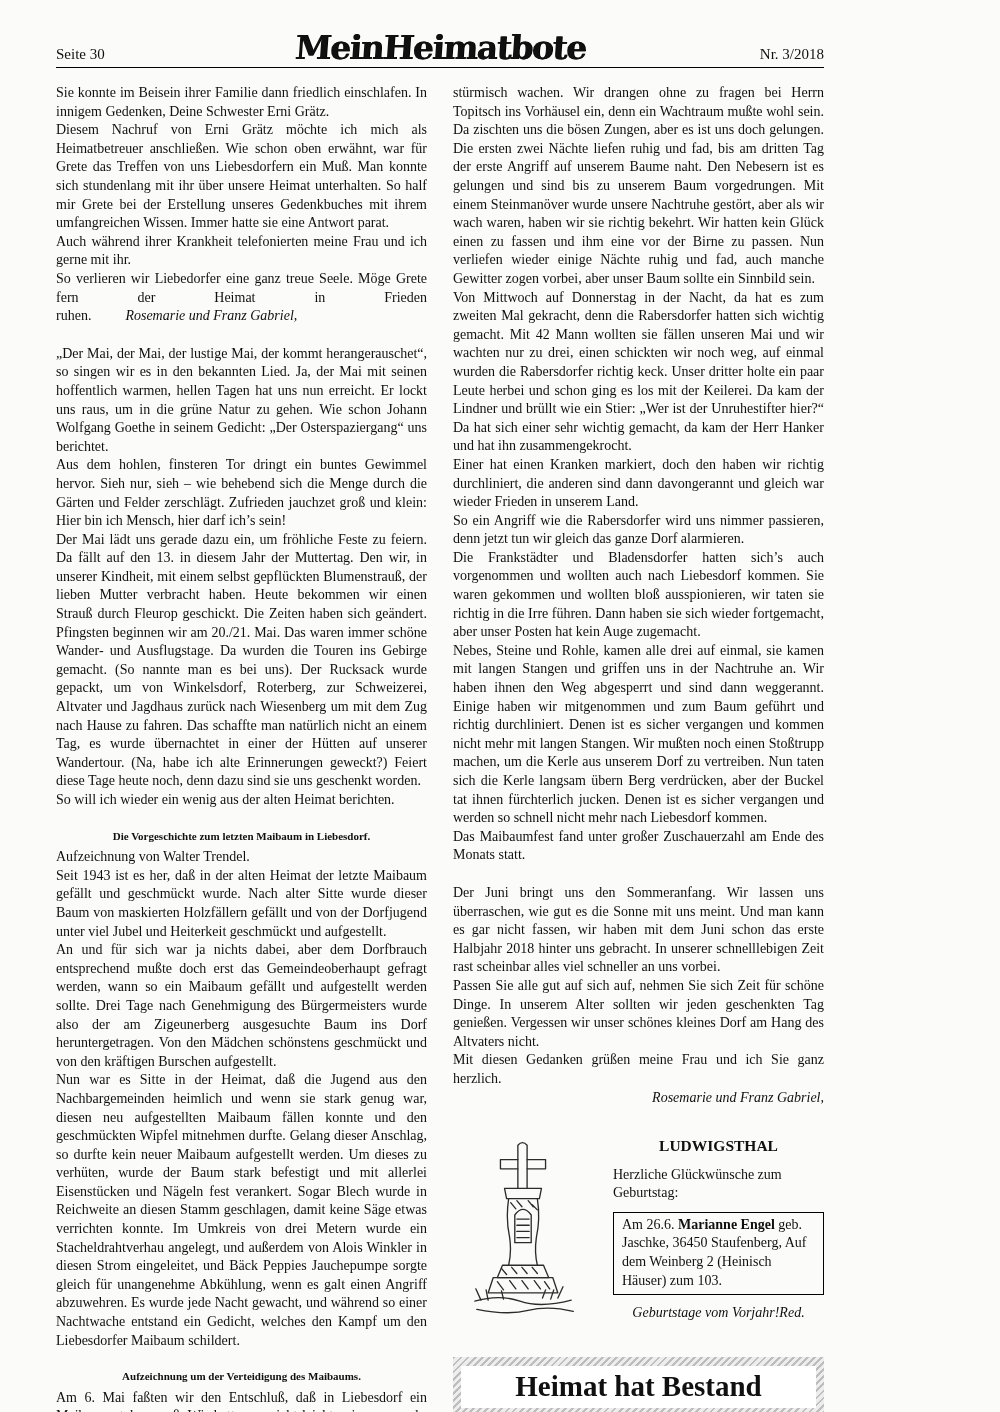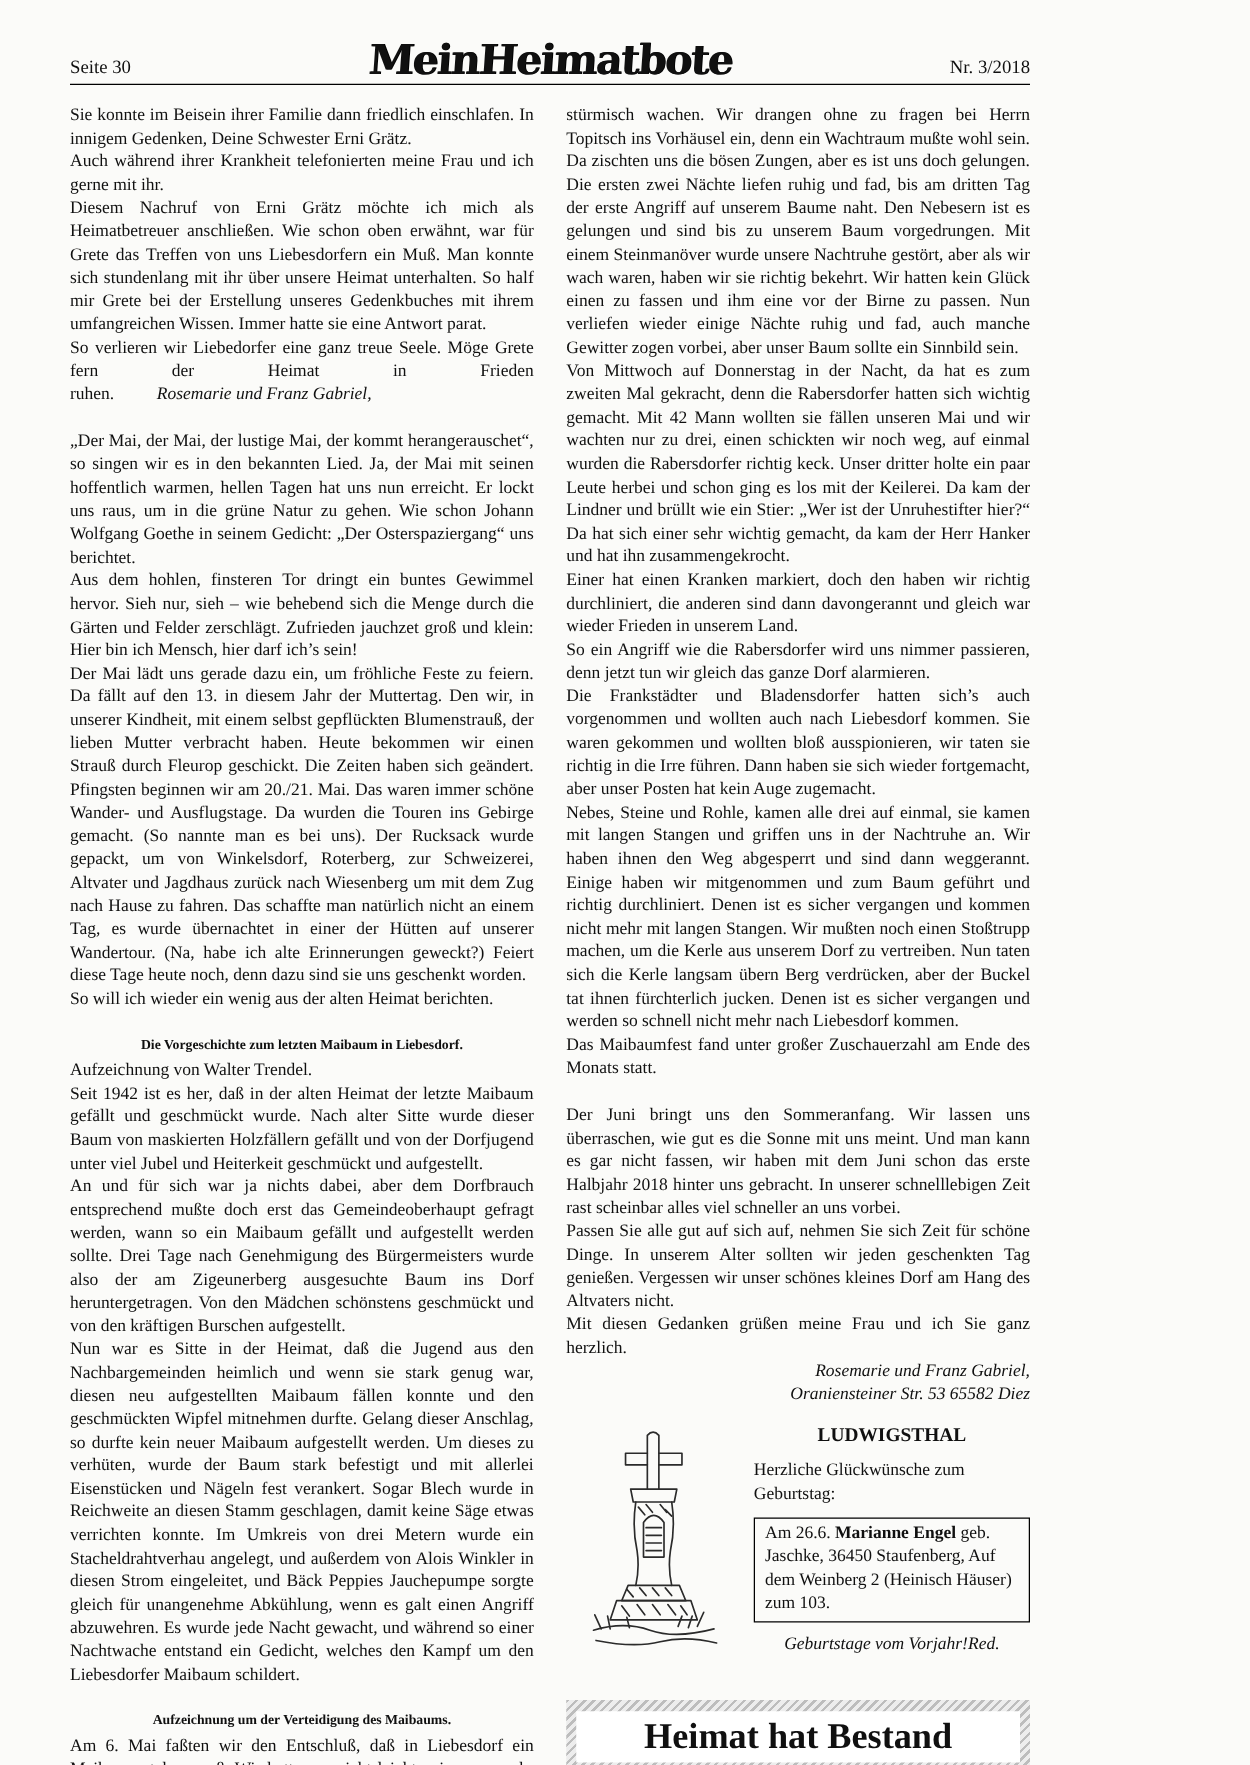--- a/index.html
+++ b/index.html
@@ -13,21 +13,21 @@
   .masthead{flex:0 0 auto;font-family:"DejaVu Serif",serif;font-weight:bold;font-size:33px;
         letter-spacing:-1.5px;line-height:.85;text-shadow:.7px 0 #000;transform:skewX(-4deg);}
   .columns{display:flex;gap:26px;margin-top:16px;}
   .col{width:431px;font-size:14px;line-height:18.6px;text-align:justify;
         -webkit-hyphens:auto;hyphens:auto;}
   .para{margin:0;}
   .gap{height:19px;}
   .subhead{font-size:11px;font-weight:bold;text-align:center;margin:17px 0 3px;line-height:18.6px;}
   .sig{text-align:right;font-style:italic;margin:0;}
   .sig-inline{font-style:italic;margin-left:34px;white-space:nowrap;}
-  .ludwig-row{display:flex;gap:10px;margin-top:12px;align-items:flex-start;}
+  .ludwig-row{display:flex;gap:20px;margin-top:28px;align-items:flex-start;}
   .monument{width:140px;flex:none;}
   .monument svg{display:block;}
   .ludwig-content{flex:1;}
   .ludwig-head{text-align:center;font-size:15.5px;font-weight:bold;margin:2px 0 10px;}
   .ludwig-intro{margin:0 0 9px;text-align:left;}
   .birthday-box{border:1.6px solid #000;padding:3px 8px 4px;margin-bottom:9px;text-align:left;}
   .entry{margin:0;text-align:left;}
   .footnote{display:flex;justify-content:center;font-style:italic;margin:2px 0 0;}
   .banner{margin-top:22px;padding:9px 8px;
         background:repeating-linear-gradient(135deg,#bdbdbd 0 2px,#ededed 2px 5px);}
@@ -44,39 +44,39 @@
     <span class="corner">Seite 30</span>
     <span class="masthead">MeinHeimatbote</span>
     <span class="corner right">Nr. 3/2018</span>
   </header>
 
   <div class="columns">
 
     <section class="col">
       <div>
           <p class="para">Sie konnte im Beisein ihrer Familie dann friedlich einschlafen. In innigem Gedenken, Deine Schwester Erni Grätz.</p>
+          <p class="para">Diesem Nachruf von Erni Grätz möchte ich mich als Heimatbetreuer anschließen. Wie schon oben erwähnt, war für Grete das Treffen von uns Liebesdorfern ein Muß. Man konnte sich stundenlang mit ihr über unsere Heimat unterhalten. So half mir Grete bei der Erstellung unseres Gedenkbuches mit ihrem umfangreichen Wissen. Immer hatte sie eine Antwort parat.</p>
           <p class="para">Auch während ihrer Krankheit telefonierten meine Frau und ich gerne mit ihr.</p>
-          <p class="para">Diesem Nachruf von Erni Grätz möchte ich mich als Heimatbetreuer anschließen. Wie schon oben erwähnt, war für Grete das Treffen von uns Liebesdorfern ein Muß. Man konnte sich stundenlang mit ihr über unsere Heimat unterhalten. So half mir Grete bei der Erstellung unseres Gedenkbuches mit ihrem umfangreichen Wissen. Immer hatte sie eine Antwort parat.</p>
         </div>
       <p class="para"><span>So verlieren wir Liebedorfer eine ganz treue Seele. Möge Grete fern der Heimat in Frieden ruhen.</span><span class="sig-inline">Rosemarie und Franz Gabriel,</span></p>
 
       <div class="gap"></div>
 
       <div>
           <p class="para">„Der Mai, der Mai, der lustige Mai, der kommt herangerauschet“, so singen wir es in den bekannten Lied. Ja, der Mai mit seinen hoffentlich warmen, hellen Tagen hat uns nun erreicht. Er lockt uns raus, um in die grüne Natur zu gehen. Wie schon Johann Wolfgang Goethe in seinem Gedicht: „Der Osterspaziergang“ uns berichtet.</p>
           <p class="para">Aus dem hohlen, finsteren Tor dringt ein buntes Gewimmel hervor. Sieh nur, sieh – wie behebend sich die Menge durch die Gärten und Felder zerschlägt. Zufrieden jauchzet groß und klein: Hier bin ich Mensch, hier darf ich’s sein!</p>
           <p class="para">Der Mai lädt uns gerade dazu ein, um fröhliche Feste zu feiern. Da fällt auf den 13. in diesem Jahr der Muttertag. Den wir, in unserer Kindheit, mit einem selbst gepflückten Blumenstrauß, der lieben Mutter verbracht haben. Heute bekommen wir einen Strauß durch Fleurop geschickt. Die Zeiten haben sich geändert. Pfingsten beginnen wir am 20./21. Mai. Das waren immer schöne Wander- und Ausflugstage. Da wurden die Touren ins Gebirge gemacht. (So nannte man es bei uns). Der Rucksack wurde gepackt, um von Winkelsdorf, Roterberg, zur Schweizerei, Altvater und Jagdhaus zurück nach Wiesenberg um mit dem Zug nach Hause zu fahren. Das schaffte man natürlich nicht an einem Tag, es wurde übernachtet in einer der Hütten auf unserer Wandertour. (Na, habe ich alte Erinnerungen geweckt?) Feiert diese Tage heute noch, denn dazu sind sie uns geschenkt worden.</p>
           <p class="para">So will ich wieder ein wenig aus der alten Heimat berichten.</p>
         </div>
 
       <h3 class="subhead">Die Vorgeschichte zum letzten Maibaum in Liebesdorf.</h3>
 
       <div>
           <p class="para">Aufzeichnung von Walter Trendel.</p>
-          <p class="para">Seit 1942 ist es her, daß in der alten Heimat der letzte Maibaum gefällt und geschmückt wurde. Nach alter Sitte wurde dieser Baum von maskierten Holzfällern gefällt und von der Dorfjugend unter viel Jubel und Heiterkeit geschmückt und aufgestellt.</p>
+          <p class="para">Seit 1943 ist es her, daß in der alten Heimat der letzte Maibaum gefällt und geschmückt wurde. Nach alter Sitte wurde dieser Baum von maskierten Holzfällern gefällt und von der Dorfjugend unter viel Jubel und Heiterkeit geschmückt und aufgestellt.</p>
           <p class="para">An und für sich war ja nichts dabei, aber dem Dorfbrauch entsprechend mußte doch erst das Gemeindeoberhaupt gefragt werden, wann so ein Maibaum gefällt und aufgestellt werden sollte. Drei Tage nach Genehmigung des Bürgermeisters wurde also der am Zigeunerberg ausgesuchte Baum ins Dorf heruntergetragen. Von den Mädchen schönstens geschmückt und von den kräftigen Burschen aufgestellt.</p>
           <p class="para">Nun war es Sitte in der Heimat, daß die Jugend aus den Nachbargemeinden heimlich und wenn sie stark genug war, diesen neu aufgestellten Maibaum fällen konnte und den geschmückten Wipfel mitnehmen durfte. Gelang dieser Anschlag, so durfte kein neuer Maibaum aufgestellt werden. Um dieses zu verhüten, wurde der Baum stark befestigt und mit allerlei Eisenstücken und Nägeln fest verankert. Sogar Blech wurde in Reichweite an diesen Stamm geschlagen, damit keine Säge etwas verrichten konnte. Im Umkreis von drei Metern wurde ein Stacheldrahtverhau angelegt, und außerdem von Alois Winkler in diesen Strom eingeleitet, und Bäck Peppies Jauchepumpe sorgte gleich für unangenehme Abkühlung, wenn es galt einen Angriff abzuwehren. Es wurde jede Nacht gewacht, und während so einer Nachtwache entstand ein Gedicht, welches den Kampf um den Liebesdorfer Maibaum schildert.</p>
         </div>
 
       <h3 class="subhead">Aufzeichnung um der Verteidigung des Maibaums.</h3>
 
       <div>
           <p class="para">Am 6. Mai faßten wir den Entschluß, daß in Liebesdorf ein Maibaum stehen muß. Wir hatten es nicht leicht, wir waren sehr wenig, das Gespötte war groß, das Gelächter war höhnisch. Aber es blieb dabei am 6. um 11.00 Uhr abends stand der Mai. Der Zufall wollte es, daß wir den schönsten Baum im Kreise hatten, aber da hieß es ganz</p>
         </div>
     </section>
@@ -94,21 +94,20 @@
 
       <div class="gap"></div>
 
       <div>
           <p class="para">Der Juni bringt uns den Sommeranfang. Wir lassen uns überraschen, wie gut es die Sonne mit uns meint. Und man kann es gar nicht fassen, wir haben mit dem Juni schon das erste Halbjahr 2018 hinter uns gebracht. In unserer schnelllebigen Zeit rast scheinbar alles viel schneller an uns vorbei.</p>
           <p class="para">Passen Sie alle gut auf sich auf, nehmen Sie sich Zeit für schöne Dinge. In unserem Alter sollten wir jeden geschenkten Tag genießen. Vergessen wir unser schönes kleines Dorf am Hang des Altvaters nicht.</p>
           <p class="para">Mit diesen Gedanken grüßen meine Frau und ich Sie ganz herzlich.</p>
         </div>
 
       <p class="sig">Rosemarie und Franz Gabriel,</p>
-      <p class="sig">Oraniensteiner Str. 53 65582 Diez</p>
 
       <div class="ludwig-row">
         <div class="monument">
           <svg viewBox="0 0 130 195" width="140" height="200">
             <g stroke="#2b2b2b" fill="none" stroke-width="1.3" stroke-linecap="round" stroke-linejoin="round">
               <path d="M60 10 L60 52 M69 10 L69 52 M60 10 Q64.5 5 69 10"></path>
               <path d="M43 24 L60 24 M43 33 L60 33 M69 24 L87 24 M69 33 L87 33 M43 24 L43 33 M87 24 L87 33"></path>
               <path d="M47 52 L83 52 L81 62 L49 62 Z"></path>
               <path d="M51 62 Q48 82 52 100 Q54 114 51 127"></path>
               <path d="M79 62 Q82 82 78 100 Q76 114 79 127"></path>

